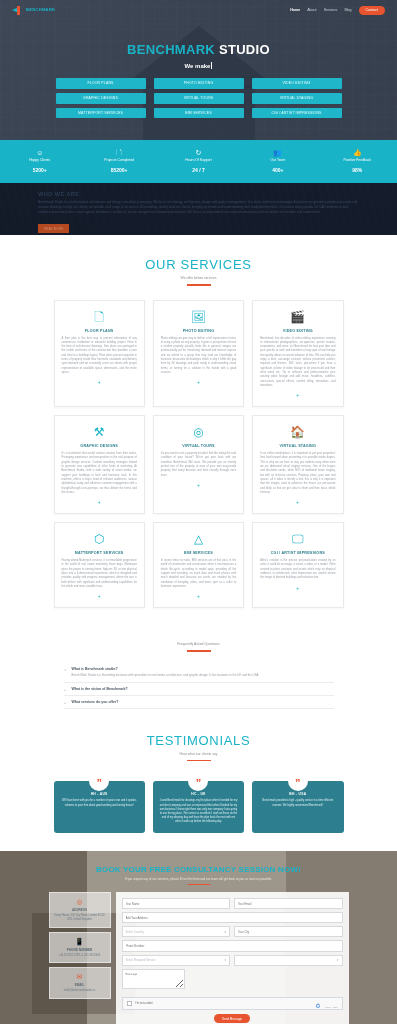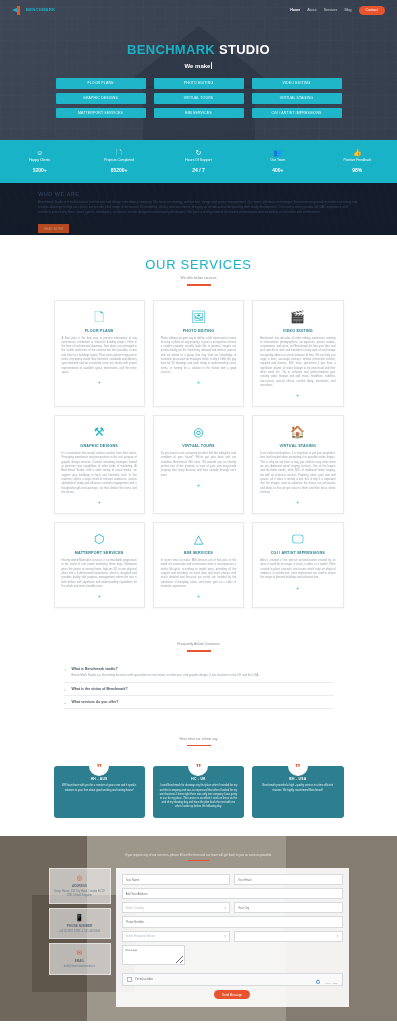--- a/index.html
+++ b/index.html
@@ -277,20 +277,21 @@
       </div>
       <div class="faq-item">
         <span class="faq-ar">▸</span>
         <div class="faq-q">What services do you offer?</div>
       </div>
     </div>
   </div>
 
   <div class="testi">
     <div class="sec-head">
+      <div class="sec-t">TESTIMONIALS</div>
       <div class="sec-s">Hear what our clients say</div>
       <div class="sec-u"></div>
     </div>
     <div class="testi-grid">
       <div class="tcard">
         <div class="tq">”</div>
         <div class="tname">HH - AUS</div>
         <div class="ttext">Will have been with you for a number of years now and it speaks volumes to your firm about good working and turning house!</div>
       </div>
       <div class="tcard">
@@ -302,20 +303,21 @@
         <div class="tq">”</div>
         <div class="tname">BH - USA</div>
         <div class="ttext">Benchmark provided a high - quality service in a time efficient manner. We highly recommend Benchmark!</div>
       </div>
     </div>
   </div>
 
   <div class="consult">
     <div class="consult-bg"></div>
     <div class="consult-ct">
+      <div class="consult-t">BOOK YOUR FREE CONSULTANCY SESSION NOW!</div>
       <div class="consult-s">If you require any of our services, please fill out the form and our team will get back to you as soon as possible.</div>
       <div class="consult-u"></div>
       <div class="consult-row">
         <div class="info-col">
           <div class="info-card">
             <div class="info-ic">◎</div>
             <div class="info-t">ADDRESS</div>
             <div class="info-v">Kemp House, 152 City Road, London EC1V 2NX, United Kingdom</div>
           </div>
           <div class="info-card">

